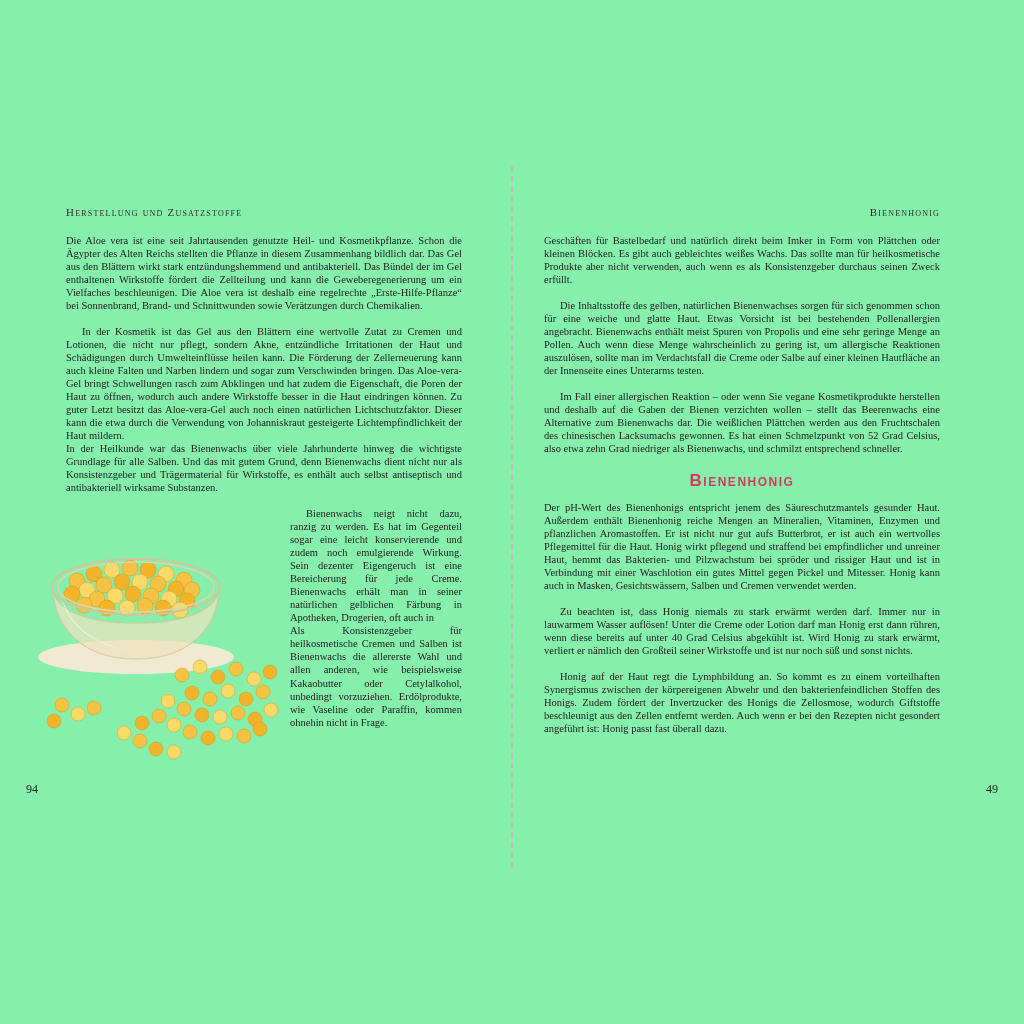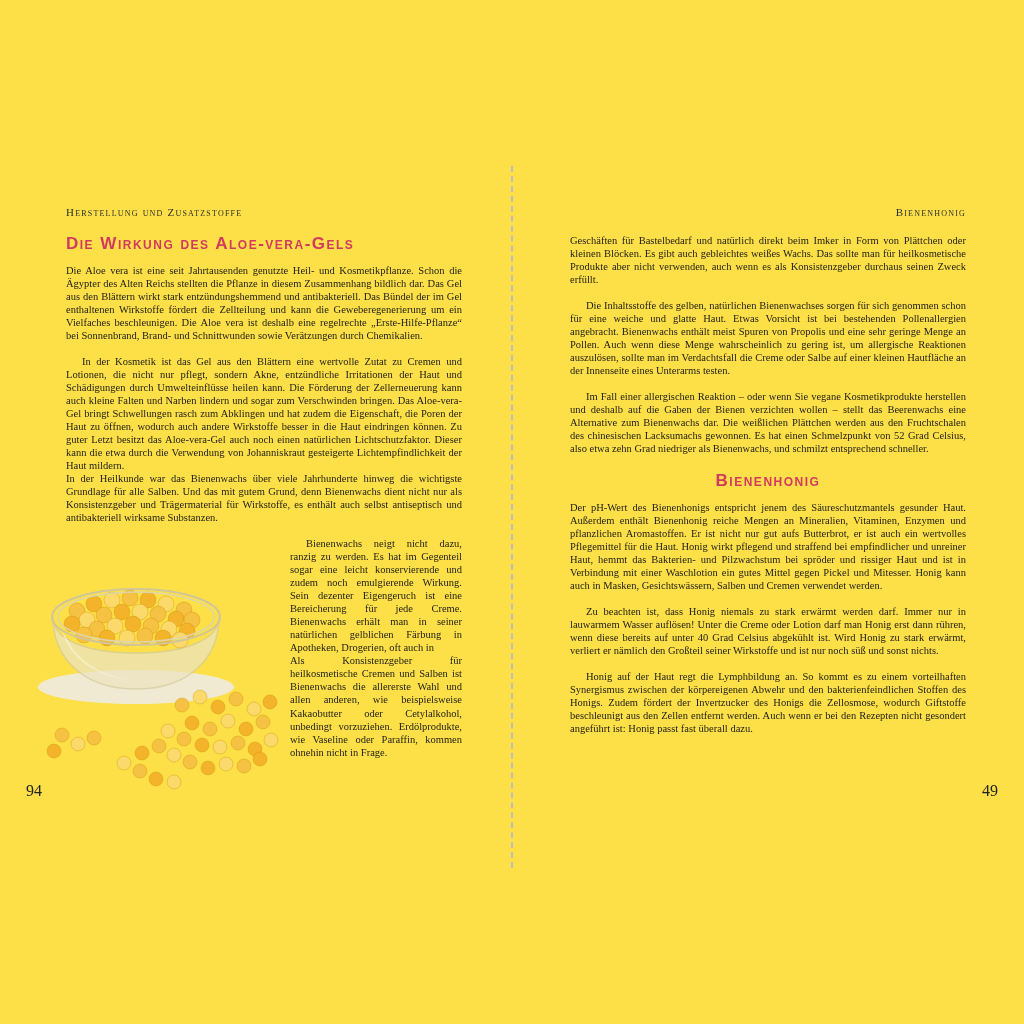--- a/index.html
+++ b/index.html
@@ -1,27 +1,27 @@
 <!DOCTYPE html>
 <html lang="de"><head>
 <meta charset="utf-8">
 <style>
   * { margin:0; padding:0; box-sizing:border-box; }
   html, body { background:#ffffff; }
   .canvas {
-    position:relative; width:1024px; height:1024px; background:#fde047;
+    position:relative; width:1024px; height:1024px; background:#86efac;
     font-family:"Liberation Serif", serif; color:#1c1c1c; overflow:hidden;
   }
   .divider {
     position:absolute; left:511px; top:166px; height:702px; width:0;
     border-left:2px dashed #bdbdbd;
   }
   .page { position:absolute; top:206px; width:396px; }
   .page-left  { left:66px; }
-  .page-right { left:570px; }
+  .page-right { left:544px; }
   .running-header {
     font-variant:small-caps; letter-spacing:1.2px; font-size:11px;
     color:#2d2d2d; margin-bottom:16px;
   }
   .running-header.right { text-align:right; }
   .heading {
     font-family:"Liberation Sans", sans-serif; font-variant:small-caps;
     font-weight:bold; font-size:17px; letter-spacing:1.5px;
     color:#d23a62; margin:12px 0 10px 0;
   }
@@ -31,37 +31,36 @@
     hyphens:auto; -webkit-hyphens:auto;
   }
   p.body.indent { text-indent:16px; margin-top:13px; }
   .wrap-block { margin-top:4px; }
   .wrap-block::after { content:""; display:block; clear:both; }
   .figure {
     float:left; width:248px; height:252px; margin:2px 10px 0 -34px;
   }
   .figure svg { width:100%; height:100%; display:block; }
   .page-number {
-    position:absolute; top:782px; font-size:16px; color:#222222;
+    position:absolute; top:782px; font-size:12px; color:#222222;
     font-family:"Liberation Serif", serif;
   }
   .page-number.pn-left  { left:26px; }
   .page-number.pn-right { right:26px; }
 </style>
 </head>
 <body>
 
 <div class="canvas">
 
   <div class="divider"></div>
 
   <div class="page page-left">
     <div class="running-header">Herstellung und Zusatzstoffe</div>
 
-    <h1 class="heading">Die Wirkung des Aloe-vera-Gels</h1>
 
     <p class="body">Die Aloe vera ist eine seit Jahrtausenden genutzte Heil- und Kosmetikpflanze. Schon die Ägypter des Alten Reichs stellten die Pflanze in diesem Zusammenhang bildlich dar. Das Gel aus den Blättern wirkt stark entzündungshemmend und antibakteriell. Das Bündel der im Gel enthaltenen Wirkstoffe fördert die Zellteilung und kann die Geweberegenerierung um ein Vielfaches beschleunigen. Die Aloe vera ist deshalb eine regelrechte „Erste-Hilfe-Pflanze“ bei Sonnenbrand, Brand- und Schnittwunden sowie Verätzungen durch Chemikalien.</p>
     <p class="body indent">In der Kosmetik ist das Gel aus den Blättern eine wertvolle Zutat zu Cremen und Lotionen, die nicht nur pflegt, sondern Akne, entzündliche Irritationen der Haut und Schädigungen durch Umwelteinflüsse heilen kann. Die Förderung der Zellerneuerung kann auch kleine Falten und Narben lindern und sogar zum Verschwinden bringen. Das Aloe-vera-Gel bringt Schwellungen rasch zum Abklingen und hat zudem die Eigenschaft, die Poren der Haut zu öffnen, wodurch auch andere Wirkstoffe besser in die Haut eindringen können. Zu guter Letzt besitzt das Aloe-vera-Gel auch noch einen natürlichen Lichtschutzfaktor. Dieser kann die etwa durch die Verwendung von Johanniskraut gesteigerte Lichtempfindlichkeit der Haut mildern.</p>
 
 
     <p class="body">In der Heilkunde war das Bienenwachs über viele Jahrhunderte hinweg die wichtigste Grundlage für alle Salben. Und das mit gutem Grund, denn Bienenwachs dient nicht nur als Konsistenzgeber und Trägermaterial für Wirkstoffe, es enthält auch selbst antiseptisch und antibakteriell wirksame Substanzen.</p>
 
     <div class="wrap-block">
       <div class="figure">
         <svg viewBox="0 0 248 252" xmlns="http://www.w3.org/2000/svg" aria-hidden="true">

